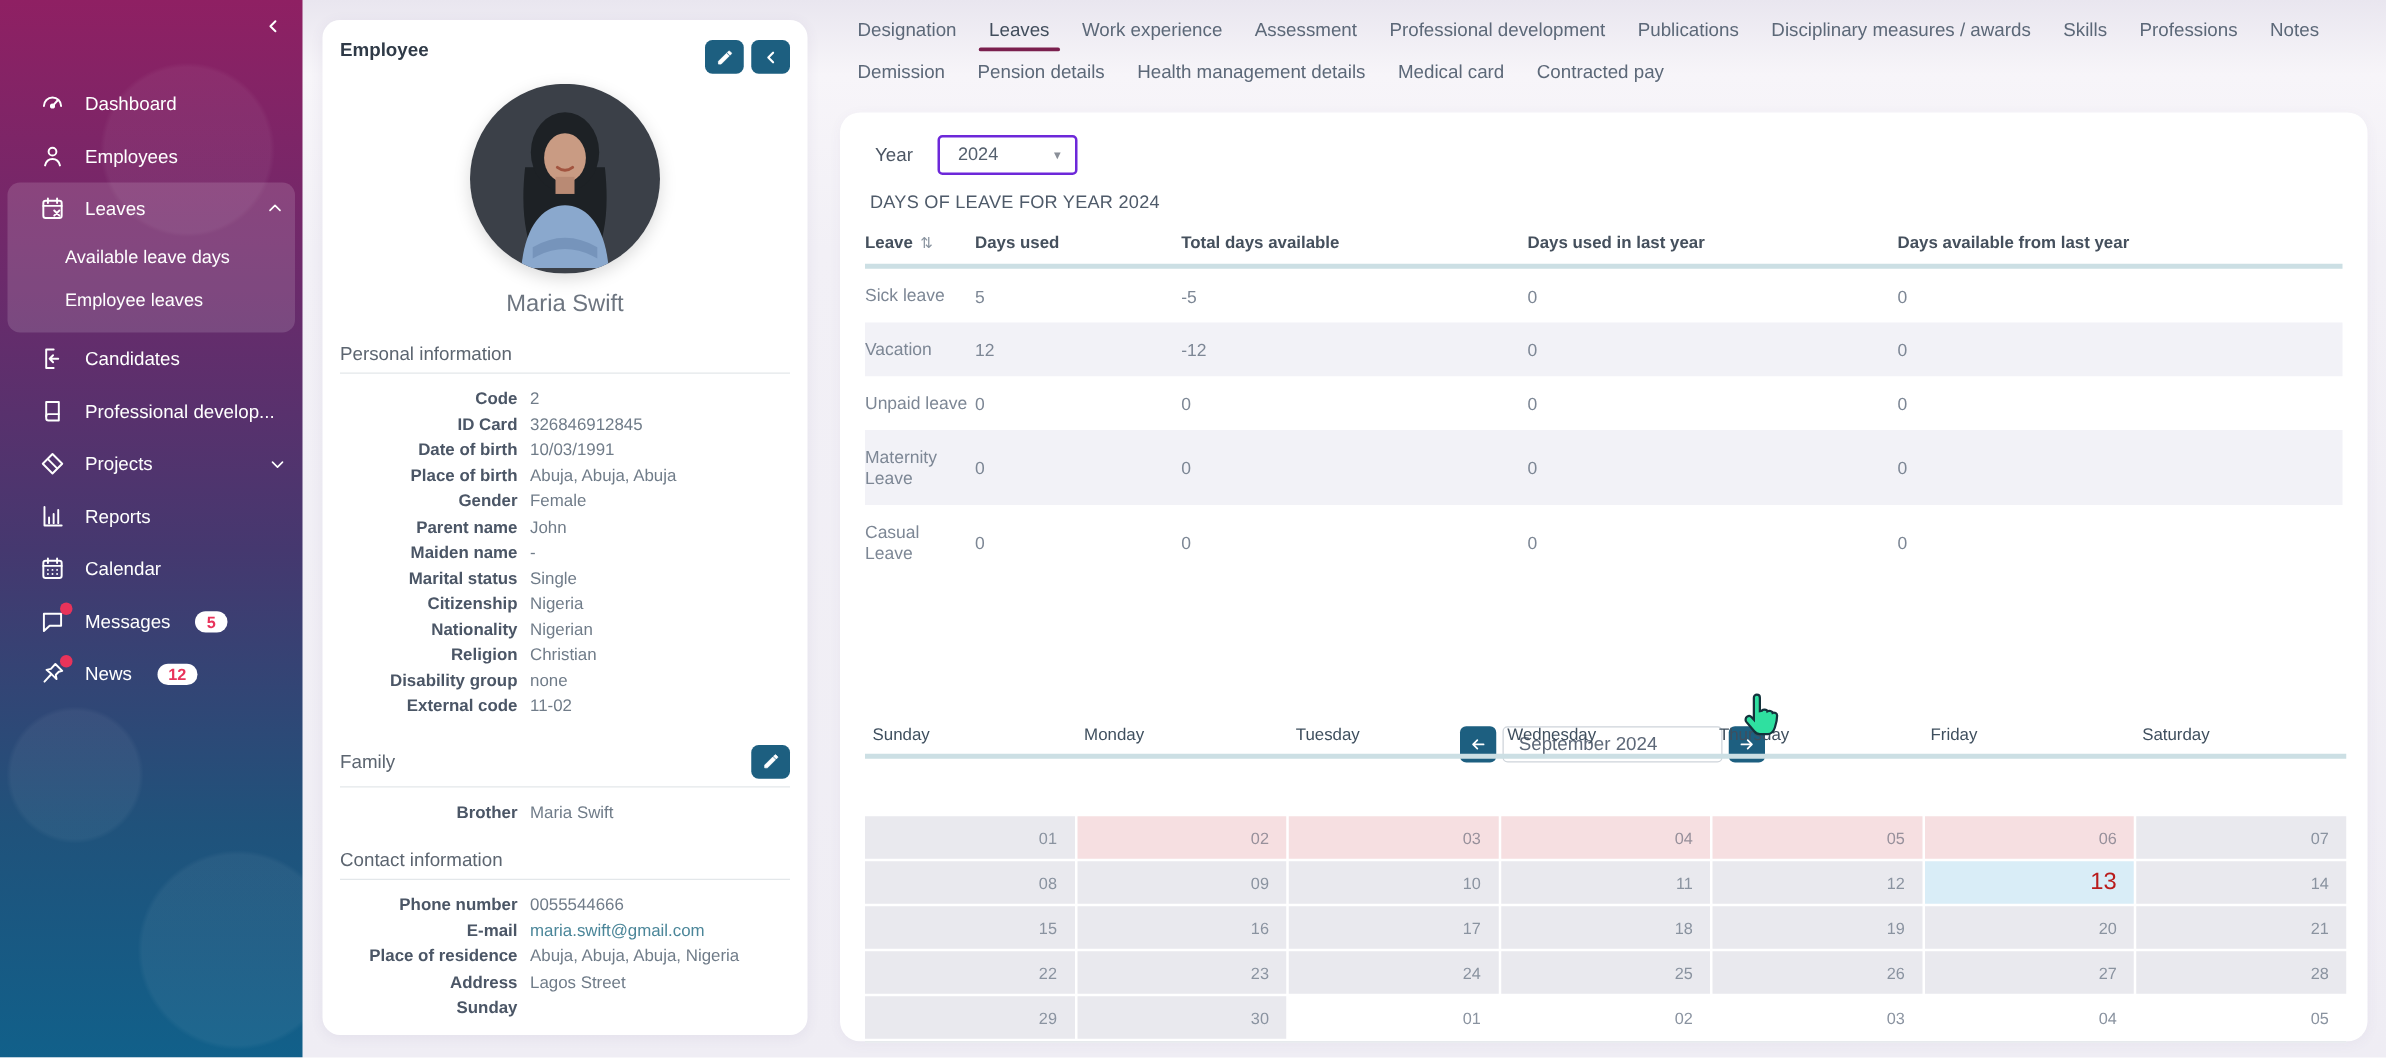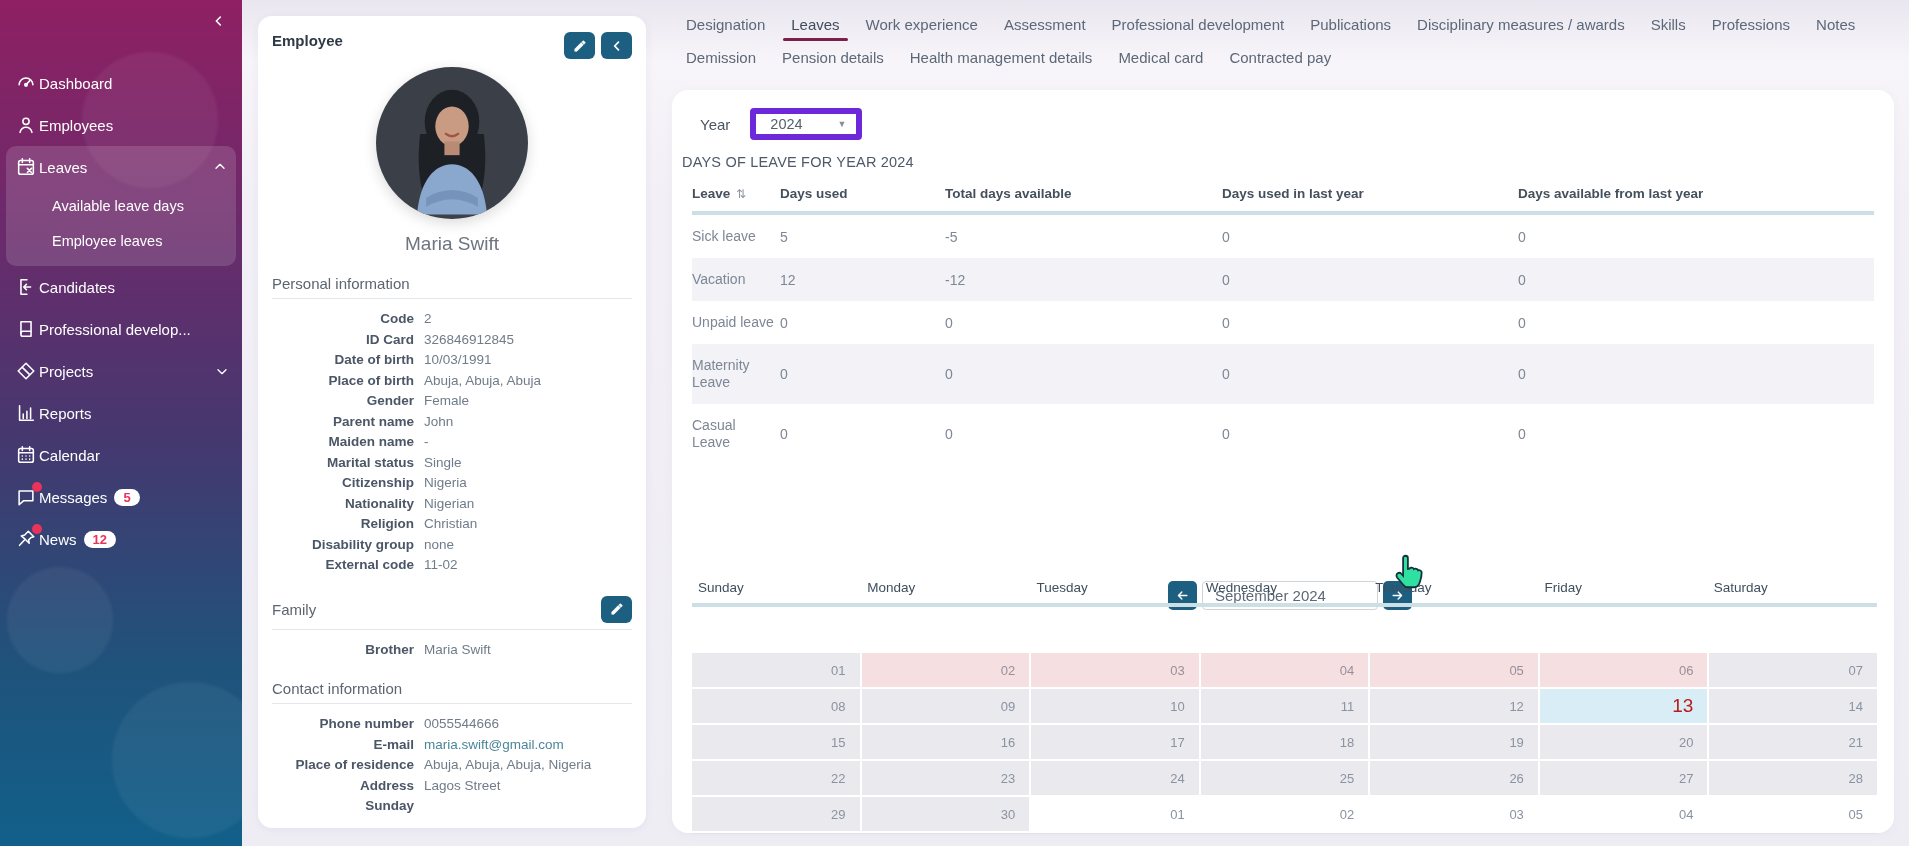--- a/index.html
+++ b/index.html
@@ -13,21 +13,21 @@
     position:absolute;left:0;top:0;width:242px;height:846px;color:#fff;
     background:
       radial-gradient(circle 70px at 150px 120px, rgba(255,255,255,.05) 66px, transparent 70px),
       radial-gradient(circle 55px at 60px 620px, rgba(255,255,255,.05) 51px, transparent 55px),
       radial-gradient(circle 80px at 190px 760px, rgba(255,255,255,.05) 76px, transparent 80px),
       linear-gradient(180deg,var(--sidebar-top,#8f2063) 0%,#6c2a6b 26%,#45386f 52%,#20527b 78%,var(--sidebar-bottom,#11608a) 100%);
   }
   .collapse-btn{position:absolute;top:8px;right:10px;width:26px;height:26px;display:flex;align-items:center;justify-content:center;cursor:pointer;}
   .collapse-btn svg{width:16px;height:16px;stroke:#fff;stroke-width:2.4;fill:none;stroke-linecap:round;stroke-linejoin:round;}
   .nav{margin-top:62px;}
-  .nav-item{height:42px;display:flex;align-items:center;padding:0 12px 0 14px;gap:1px;cursor:pointer;font-size:15px;}
+  .nav-item{height:42px;display:flex;align-items:center;padding:0 12px 0 14px;gap:14px;cursor:pointer;font-size:15px;margin-left:16px;}
   .nav-group{background:rgba(255,255,255,.14);border-radius:10px;margin:0 6px;padding-bottom:8px;}
   .nav-group .nav-item{padding:0 8px;}
   .nav-sub{height:35px;display:flex;align-items:center;padding-left:46px;font-size:14.5px;cursor:pointer;}
   .nav-icon{position:relative;width:24px;height:24px;flex:0 0 24px;display:flex;align-items:center;justify-content:center;}
   .nav-icon svg{width:22px;height:22px;stroke:#fff;stroke-width:1.7;fill:none;stroke-linecap:round;stroke-linejoin:round;}
   .nav-label{flex:1 1 auto;white-space:nowrap;overflow:hidden;text-overflow:ellipsis;}
   .chev{width:16px;height:16px;}
   .chev svg{width:16px;height:16px;stroke:#fff;stroke-width:2;fill:none;stroke-linecap:round;stroke-linejoin:round;}
   .dot{position:absolute;top:-3px;right:-4px;width:10px;height:10px;border-radius:50%;background:var(--badge,#e8335a);}
   .badge{background:#fff;color:var(--badge,#e8335a);font-weight:700;font-size:13px;border-radius:11px;padding:1px 9px;margin-left:6px;}
@@ -54,24 +54,24 @@
   .tabs-row{position:absolute;left:686px;display:flex;gap:26px;font-size:15px;color:#5c6878;}
   .tabs-row.r1{top:16px;}
   .tabs-row.r2{top:49px;}
   .tab{cursor:pointer;position:relative;white-space:nowrap;}
   .tab.active{color:#414d5c;}
   .tab.active::after{content:"";position:absolute;left:-8px;right:-8px;bottom:-8px;height:3px;border-radius:2px;background:var(--tab-underline,#7a1f4e);}
   
   .content-card{position:absolute;left:672px;top:90px;width:1222px;height:743px;background:#fff;border-radius:16px;box-shadow:0 2px 10px rgba(90,70,130,.05);}
   .year-row{position:absolute;left:28px;top:18px;display:flex;align-items:center;gap:20px;}
   .year-label{font-weight:400;font-size:15px;color:#4b5563;}
-  .select{width:112px;height:32px;border:6px solid #6d28d9;border-radius:4px;background:#fff;display:flex;align-items:center;justify-content:space-between;padding:0 10px 0 14px;box-sizing:border-box;cursor:pointer;}
+  .select{width:112px;height:32px;border:2px solid #6d28d9;border-radius:4px;background:#fff;display:flex;align-items:center;justify-content:space-between;padding:0 10px 0 14px;box-sizing:border-box;cursor:pointer;}
   .select .val{font-size:14.5px;color:#55606e;}
   .caret{font-size:9px;color:#8a8f98;}
-  .panel-title{position:absolute;left:10px;top:64px;font-size:14.5px;color:#4e5a69;letter-spacing:.2px;}
+  .panel-title{position:absolute;left:24px;top:64px;font-size:14.5px;color:#4e5a69;letter-spacing:.2px;}
   .lt{position:absolute;left:20px;top:96px;width:1182px;}
   .lt-head{display:grid;grid-template-columns:88px 165px 277px 296px 1fr;align-items:center;padding-bottom:10px;border-bottom:4px solid #ccdfe4;font-weight:700;font-size:13.5px;color:#45505d;}
   .lt-head .c0{display:flex;align-items:center;gap:6px;}
   .sort-ic{color:#8a94a0;font-size:12px;font-weight:400;cursor:pointer;}
   .lt-row{display:grid;grid-template-columns:88px 165px 277px 296px 1fr;align-items:center;padding:9px 0;font-size:14px;color:#7d8795;}
   .lt-row:nth-child(even){background:#f2f2f7;}
   .lt-row .rc0{line-height:17px;padding:4px 6px 4px 0;}
   
   .cal-nav{position:absolute;left:496px;top:443px;display:flex;gap:5px;align-items:center;margin-top:48px;}
   .nav-btn{width:29px;height:29px;background:var(--accent-btn,#1d5f80);border:none;border-radius:5px;display:flex;align-items:center;justify-content:center;cursor:pointer;}

